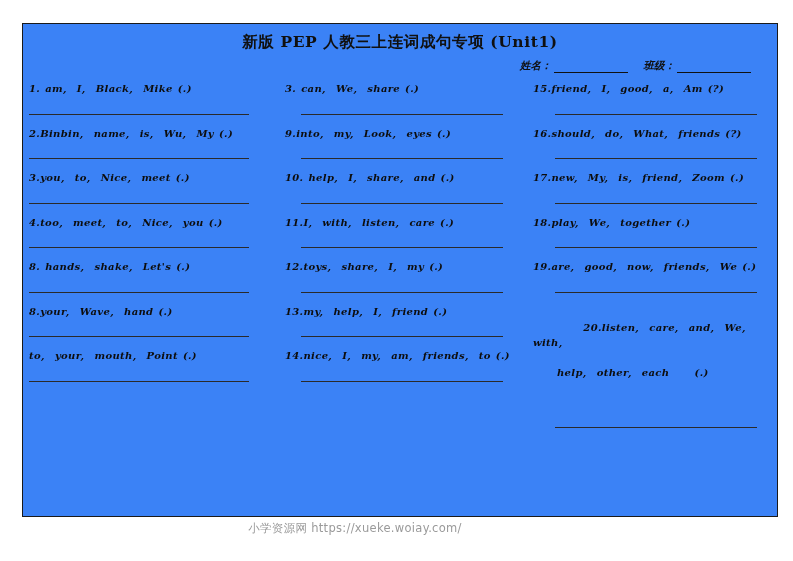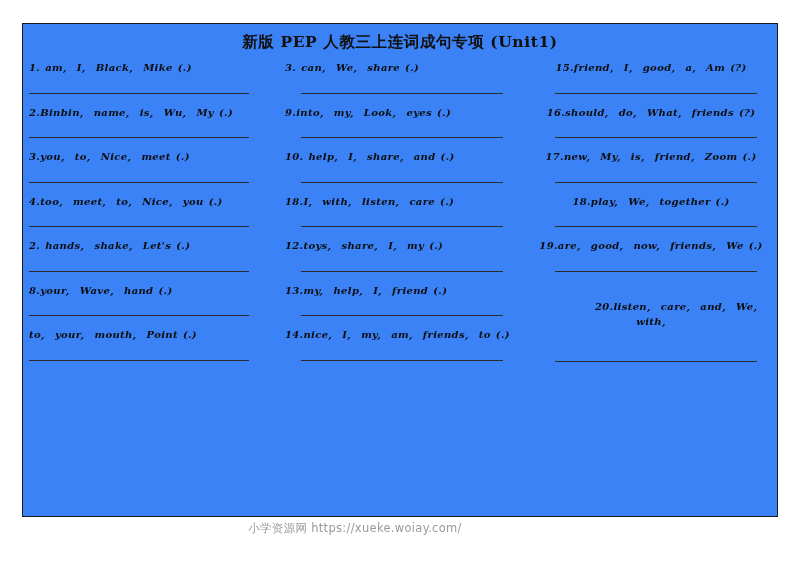--- a/index.html
+++ b/index.html
@@ -71,21 +71,21 @@
     padding: 9px 0 0 0;
     box-sizing: border-box;
     height: 406px;
   }
   .column {
     box-sizing: border-box;
     position: relative;
   }
   .col-1 { width: 252px; padding-left: 6px;  padding-right: 4px; }
   .col-2 { width: 250px; padding-left: 10px; padding-right: 4px; }
-  .col-3 { width: 250px; padding-left: 8px;  padding-right: 6px; text-align: center; }
+  .col-3 { width: 250px; padding-left: 8px;  padding-right: 6px; }
 
   
   .item {
     margin-bottom: 0px;
   }
   .item-text {
     font-family: "DejaVu Serif", serif;
     font-style: italic;
     font-weight: 700;
     font-size: 10px;
@@ -128,20 +128,30 @@
     white-space: nowrap;
   }
 </style>
 </head>
 <body>
 
 <div id="page-sheet">
 
   <div id="doc-title">新版 PEP 人教三上连词成句专项 (Unit1)</div>
 
+  <div id="meta-row">
+    <div class="meta-field">
+      <span>姓名：</span>
+      <span class="meta-blank name"></span>
+    </div>
+    <div class="meta-field">
+      <span>班级：</span>
+      <span class="meta-blank class"></span>
+    </div>
+  </div>
 
   <div id="columns">
 
     <div class="column col-1">
       <div class="item">
         <div class="item-text">1. am,  I,  Black,  Mike (.)</div>
         <div class="answer-line"></div>
       </div>
       <div class="item">
         <div class="item-text">2.Binbin,  name,  is,  Wu,  My (.)</div>
@@ -149,21 +159,21 @@
       </div>
       <div class="item">
         <div class="item-text">3.you,  to,  Nice,  meet (.)</div>
         <div class="answer-line"></div>
       </div>
       <div class="item">
         <div class="item-text">4.too,  meet,  to,  Nice,  you (.)</div>
         <div class="answer-line"></div>
       </div>
       <div class="item">
-        <div class="item-text">2. hands,  shake,  Let's (.)</div>
+        <div class="item-text">8. hands,  shake,  Let's (.)</div>
         <div class="answer-line"></div>
       </div>
       <div class="item">
         <div class="item-text">8.your,  Wave,  hand (.)</div>
         <div class="answer-line"></div>
       </div>
       <div class="item">
         <div class="item-text">to,  your,  mouth,  Point (.)</div>
         <div class="answer-line"></div>
       </div>
@@ -176,21 +186,21 @@
       </div>
       <div class="item">
         <div class="item-text">9.into,  my,  Look,  eyes (.)</div>
         <div class="answer-line"></div>
       </div>
       <div class="item">
         <div class="item-text">10. help,  I,  share,  and (.)</div>
         <div class="answer-line"></div>
       </div>
       <div class="item">
-        <div class="item-text">18.I,  with,  listen,  care (.)</div>
+        <div class="item-text">11.I,  with,  listen,  care (.)</div>
         <div class="answer-line"></div>
       </div>
       <div class="item">
         <div class="item-text">12.toys,  share,  I,  my (.)</div>
         <div class="answer-line"></div>
       </div>
       <div class="item">
         <div class="item-text">13.my,  help,  I,  friend (.)</div>
         <div class="answer-line"></div>
       </div>
@@ -217,20 +227,21 @@
         <div class="item-text">18.play,  We,  together (.)</div>
         <div class="answer-line"></div>
       </div>
       <div class="item">
         <div class="item-text">19.are,  good,  now,  friends,  We (.)</div>
         <div class="answer-line"></div>
       </div>
       <div class="item">
         <div class="item-text wrap2">
           <span>20.listen,  care,  and,  We,  with,</span>
+          <span class="item-line2">help,  other,  each     (.)</span>
         </div>
         <div class="answer-line"></div>
       </div>
     </div>
 
   </div>
 </div>
 
 <div id="watermark">小学资源网 https://xueke.woiay.com/</div>
 

